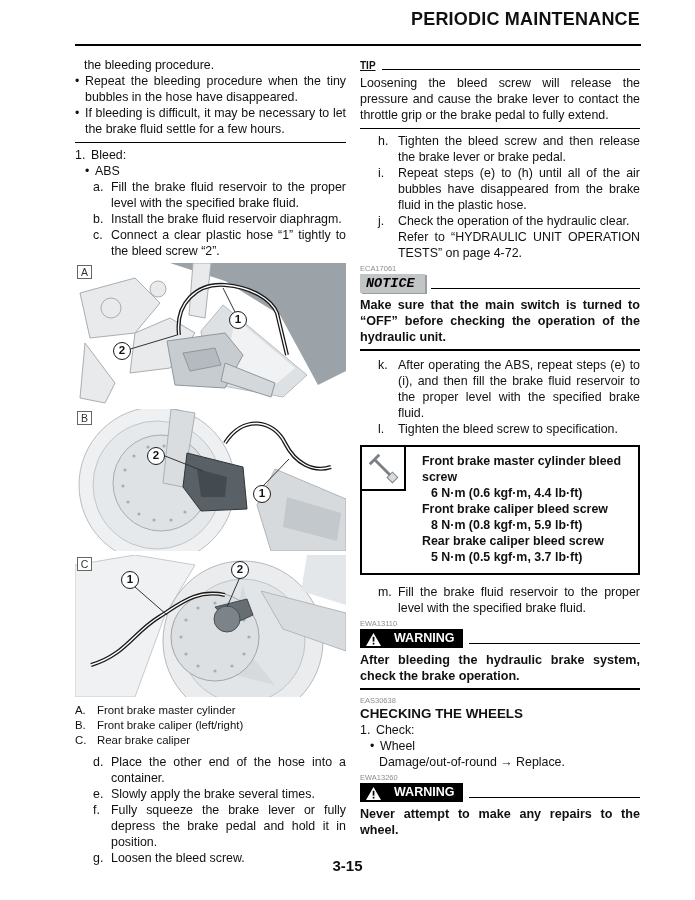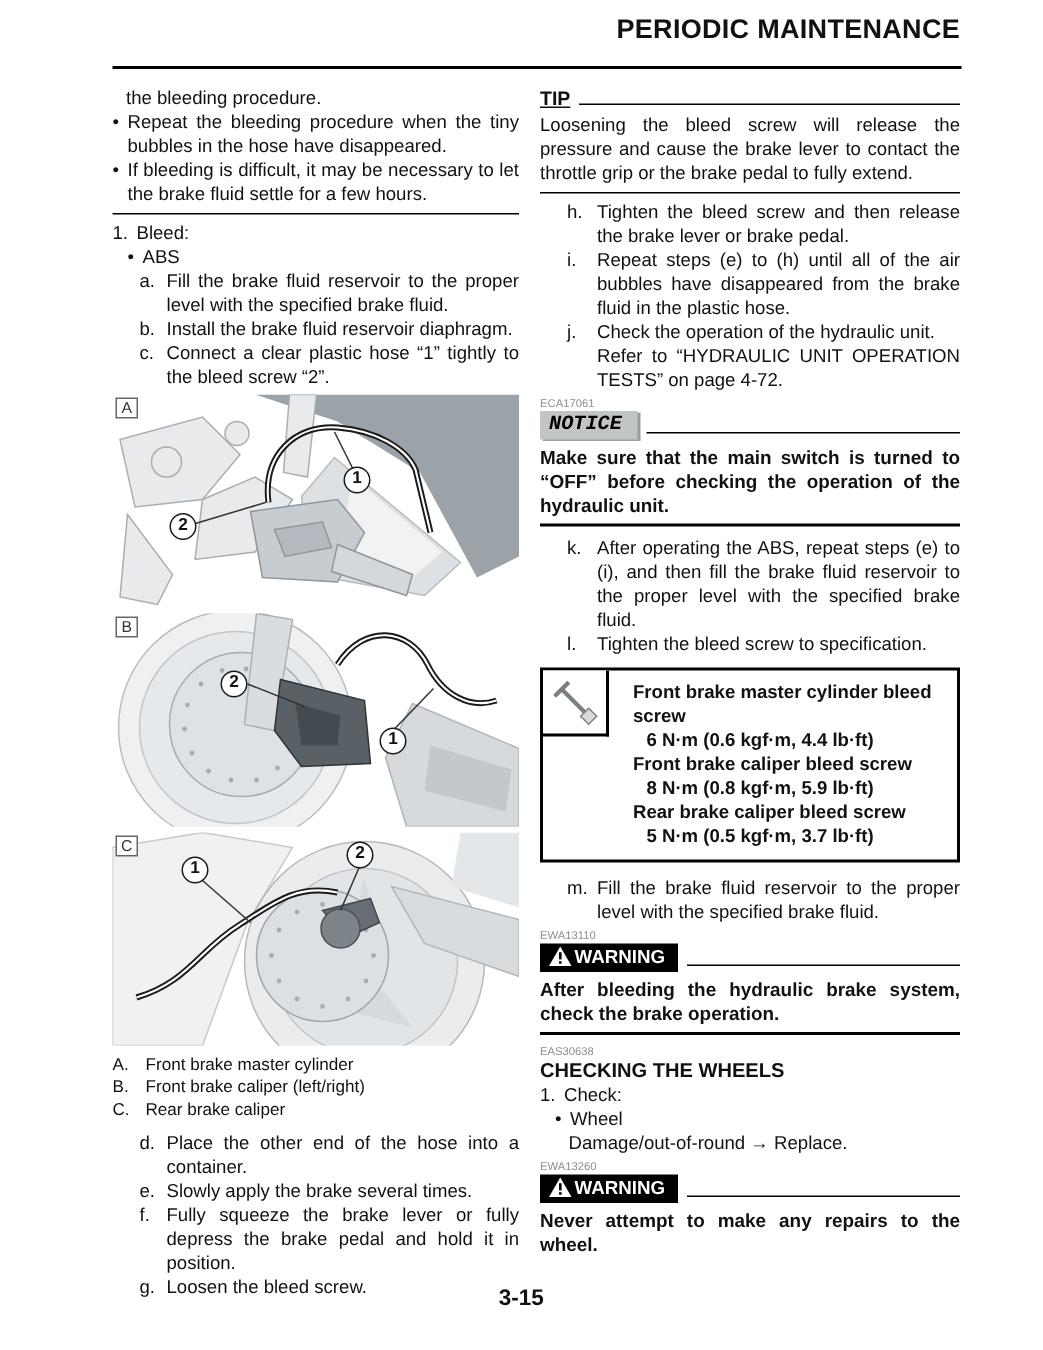--- a/index.html
+++ b/index.html
@@ -46,36 +46,36 @@
     background:#fff; font-size:11.5px; font-weight:700; line-height:15px; text-align:center; z-index:3;
   }
   .figart { position:absolute; inset:0; }
 
   .cap { display:flex; font-size:11.4px; line-height:15px; }
   .cap .lbl { flex:none; width:22px; }
   .caps { margin:6px 0 6px; }
 
   
   .tip-row { display:flex; align-items:flex-end; margin:1px 0 1px; }
-  .tip-label { font-weight:700; font-size:13px; line-height:16px;text-decoration:underline; }
+  .tip-label { font-weight:700; font-size:10px; line-height:16px;text-decoration:underline; }
   .rule-fill { flex:1; border-bottom:1.5px solid #000; margin:0 0 4px 6px; }
 
   .code { font-size:7.5px; line-height:9px; color:#8a8f93; margin-top:3px; }
 
   .notice-row { display:flex; align-items:flex-end; margin:1px 0 4px;font-family:Liberation Mono, monospace; }
   .notice-badge {
     background:#c1c5c6; box-shadow:2px 1px 0 #9a9ea0;
     font-weight:700; font-style:italic; font-size:13.5px; line-height:17px;
     padding:1px 10px 1px 6px; color:#000;
   }
 
   .warning-row { display:flex; align-items:flex-end; margin:1px 0 4px; }
   .warning-badge {
     background:#000; color:#fff; font-weight:700; font-size:12.5px; line-height:15px;
-    padding:2px 9px 2px 6px; display:flex; align-items:flex-start; gap:2px;
+    padding:2px 9px 2px 6px; display:flex; align-items:flex-end; gap:13px;
   }
   .bold-par { font-weight:700; text-align:justify; font-size:12.6px; }
 
   
   .spec-box { position:relative; border:2px solid #000; margin:8px 0 9px; padding:6px 8px 8px 60px; font-weight:700; }
   .spec-icon-cell { position:absolute; top:0; left:0; width:44px; height:44px; border-right:2px solid #000; border-bottom:2px solid #000; background:#fff; display:flex; align-items:center; justify-content:center; }
   .spec-val { padding-left:9px; }
 
   .sec-head { font-weight:700; font-size:13.4px; line-height:17px; }
 
@@ -261,21 +261,21 @@
       <span class="lbl">h.</span>
       <span class="txt">Tighten the bleed screw and then release the brake lever or brake pedal.</span>
     </div>
     <div class="step indent2 rstep">
       <span class="lbl">i.</span>
       <span class="txt">Repeat steps (e) to (h) until all of the air bubbles have disappeared from the brake fluid in the plastic hose.</span>
     </div>
     <div class="step indent2 rstep">
       <span class="lbl">j.</span>
       <span class="txt">
-        <span>Check the operation of the hydraulic unit.</span><br>
+        <span>Check the operation of the hydraulic clear.</span><br>
         <span>Refer to “HYDRAULIC UNIT OPERATION TESTS” on page 4-72.</span>
       </span>
     </div>
 
     <div class="code">ECA17061</div>
     <div class="notice-row">
       <span class="notice-badge">NOTICE</span>
       <span class="rule-fill"></span>
     </div>
     <div class="bold-par">Make sure that the main switch is turned to “OFF” before checking the operation of the hydraulic unit.</div>

